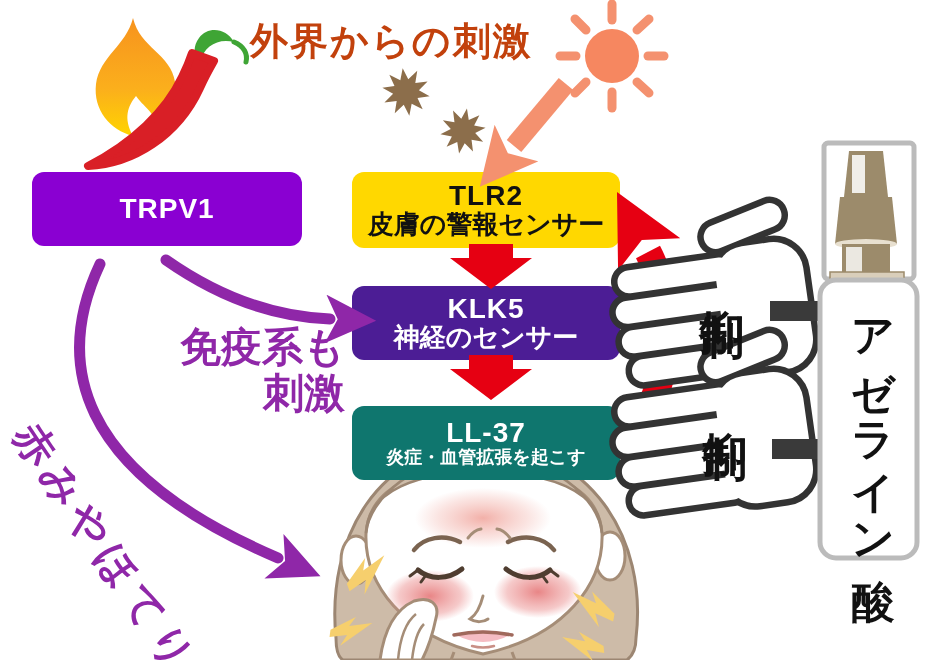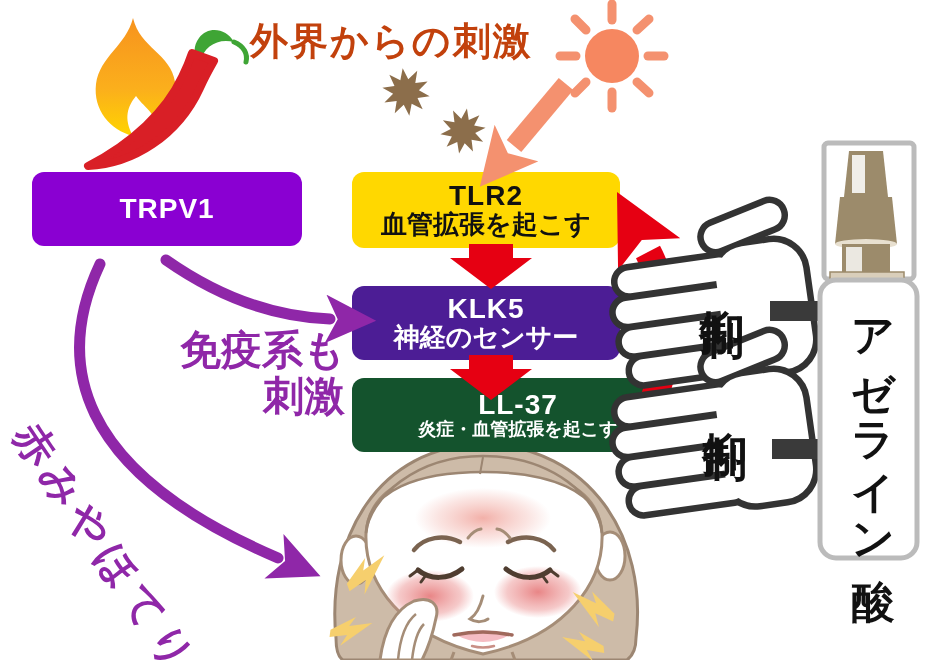--- a/index.html
+++ b/index.html
@@ -6,21 +6,21 @@
   #stage{position:relative;width:947px;height:660px;overflow:hidden;background:#ffffff;
          font-family:"Liberation Sans","DejaVu Sans",sans-serif;}
   .layer{position:absolute;left:0;top:0;width:947px;height:660px;pointer-events:none;}
   .box{position:absolute;display:flex;flex-direction:column;align-items:center;justify-content:center;
        border-radius:12px;text-align:center;}
   .box-title{font-size:28px;font-weight:bold;line-height:1.02;letter-spacing:1px;}
   .box-sub{font-size:26px;font-weight:bold;line-height:1.05;margin-top:1px;letter-spacing:0px;white-space:nowrap;}
   .box--ll37 .box-sub{font-size:18px;}
   .txt{position:absolute;font-weight:bold;white-space:nowrap;}
   #title-text{left:250px;top:16px;font-size:38px;letter-spacing:2px;}
-  #immune-text{left:140px;top:328px;width:205px;text-align:right;font-size:41px;line-height:1.12;}
+  #immune-text{left:140px;top:328px;width:205px;text-align:right;font-size:41px;line-height:1.12;font-family:Liberation Mono, monospace;}
   #redness-text{left:46px;top:412px;font-size:41px;letter-spacing:7px;transform:rotate(56deg);transform-origin:0 0;}
   .vtext{writing-mode:vertical-rl;text-orientation:upright;}
   .suppress{font-size:45px;line-height:1.0;letter-spacing:4px;color:#111;}
   #suppress-top{left:700px;top:274px;}
   #suppress-bottom{left:703px;top:396px;}
   #bottle-label{left:845px;top:290px;font-size:43px;letter-spacing:2px;color:#111;}
 </style>
 </head>
 <body>
 
@@ -85,27 +85,27 @@
       <polygon points="0,20 26,2 20,13 45,6 13,36 19,23 0,28" transform="translate(618,594) scale(-1,1) rotate(-10)"></polygon>
       <polygon points="0,20 26,2 20,13 45,6 13,36 19,23 0,28" transform="translate(602,628) scale(-0.9,0.9) rotate(5)"></polygon>
     </g>
   </svg>
 
   <div class="box" style="z-index: 2; left: 32px; top: 172px; width: 270px; height: 74px; background: rgb(138, 0, 210); color: rgb(255, 255, 255);">
     <div class="box-title">TRPV1</div>
   </div>
   <div class="box" style="z-index: 2; left: 352px; top: 172px; width: 268px; height: 76px; background: rgb(255, 216, 0); color: rgb(17, 17, 17);">
     <div class="box-title">TLR2</div>
-    <div class="box-sub">血管拡張を起こす</div>
+    <div class="box-sub">皮膚の警報センサー</div>
   </div>
   <div class="box" style="z-index: 2; left: 352px; top: 286px; width: 268px; height: 74px; background: #4c1d95; color: rgb(255, 255, 255);">
     <div class="box-title">KLK5</div>
     <div class="box-sub">神経のセンサー</div>
   </div>
-  <div class="box box--ll37" style="z-index: 2; left: 352px; top: 378px; width: 268px; height: 74px; background: #14532d; color: rgb(255, 255, 255); padding-left: 32px;">
+  <div class="box box--ll37" style="z-index: 2; left: 352px; top: 406px; width: 268px; height: 74px; background: #0f766e; color: rgb(255, 255, 255);">
     <div class="box-title">LL-37</div>
     <div class="box-sub">炎症・血管拡張を起こす</div>
   </div>
 
   <svg class="layer" style="z-index:3" viewBox="0 0 947 660">
     <defs>
       <marker id="ph" markerWidth="5" markerHeight="4.4" refX="0.4" refY="2.2" orient="auto" markerUnits="strokeWidth">
         <path d="M0,0 L4.6,2.2 L0,4.4 L1.1,2.2 Z" fill="#8F27A8"></path>
       </marker>
       <marker id="sh" markerWidth="3.4" markerHeight="3" refX="0.2" refY="1.5" orient="auto" markerUnits="strokeWidth">

